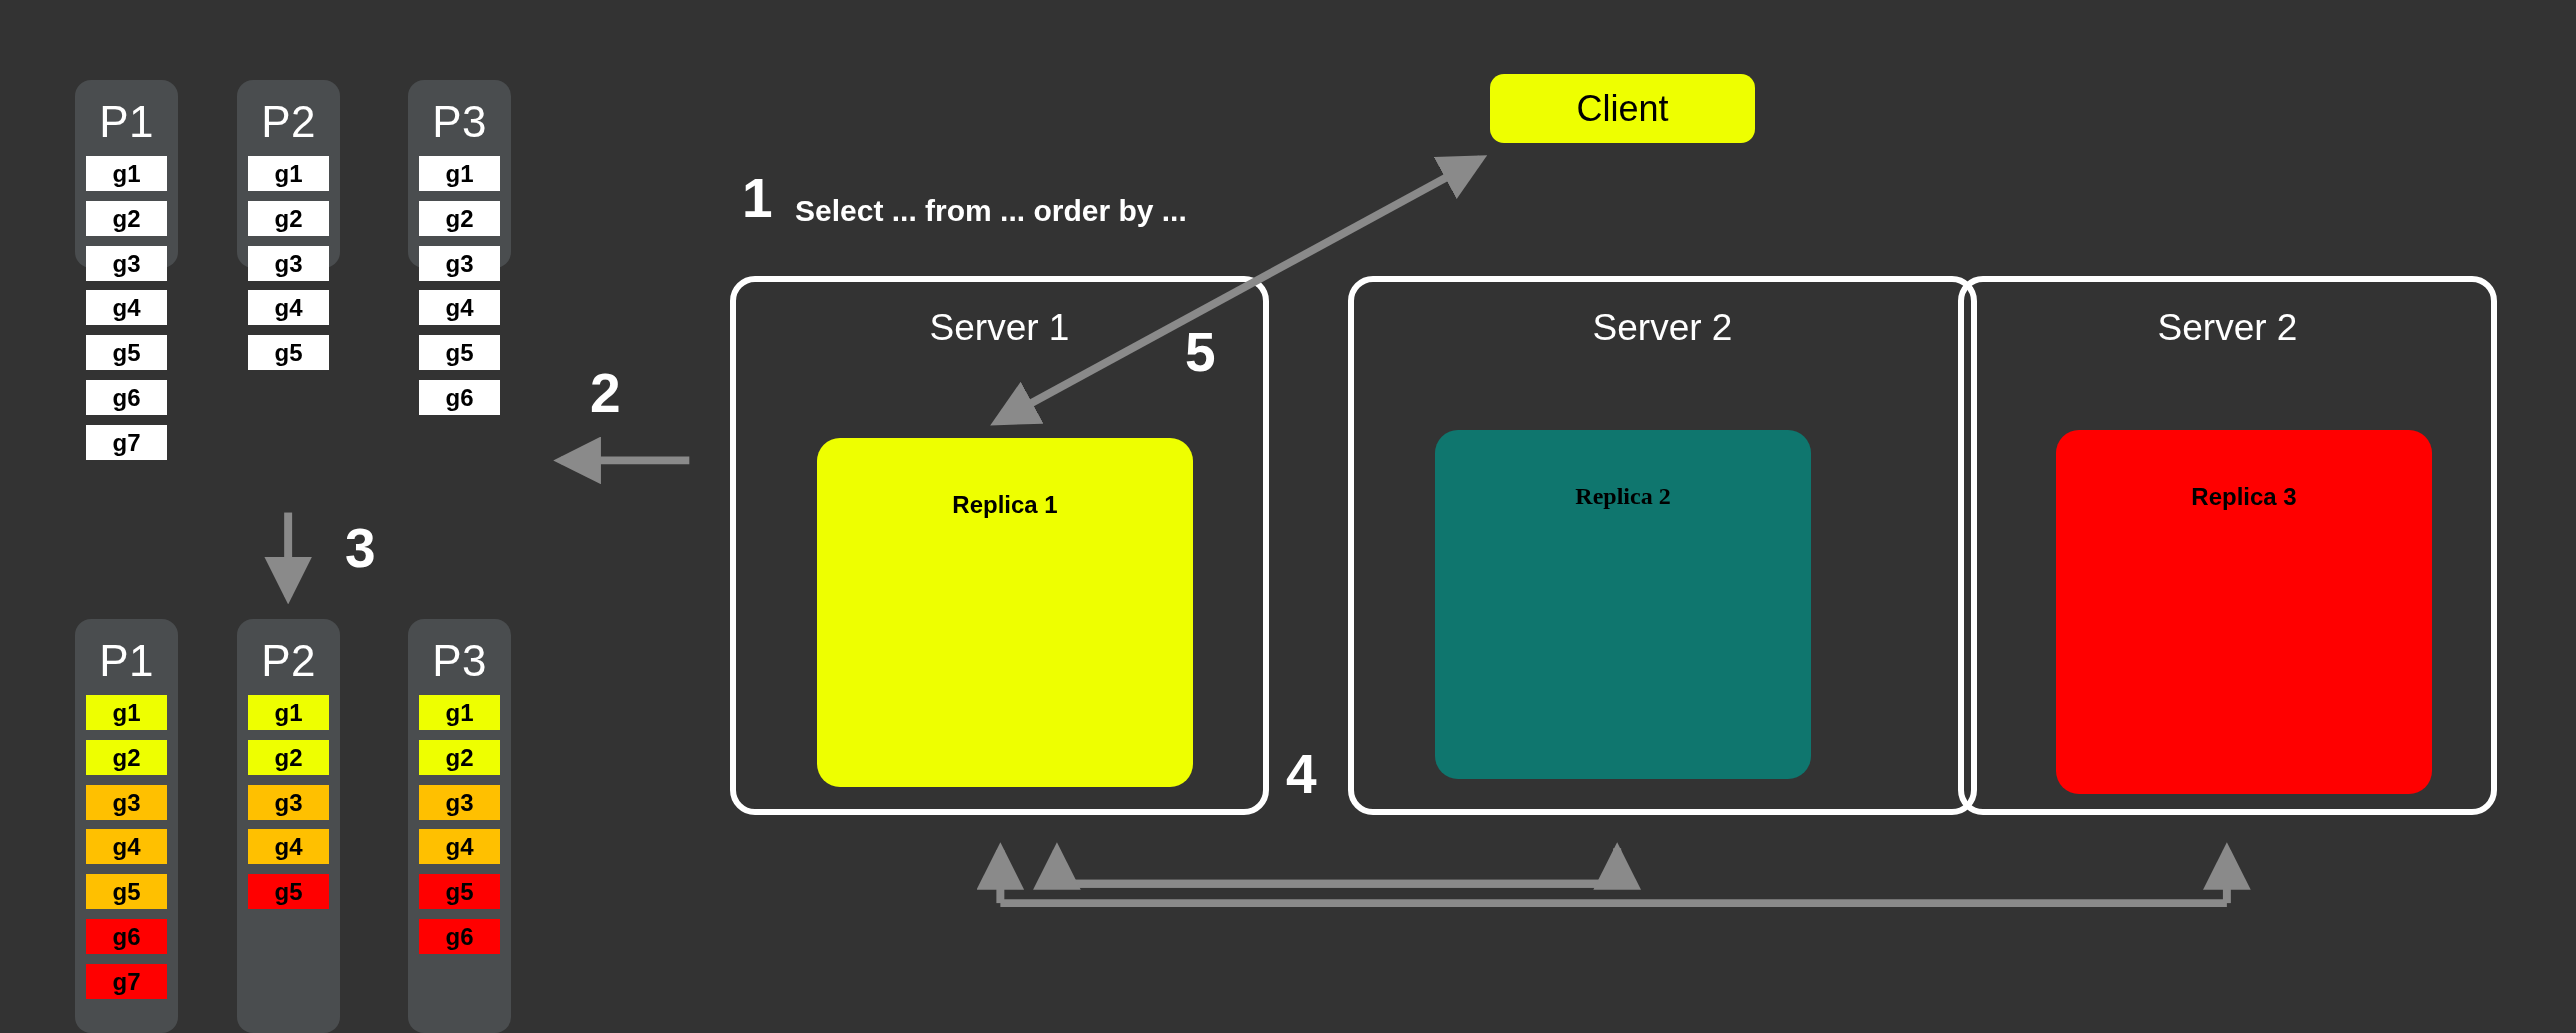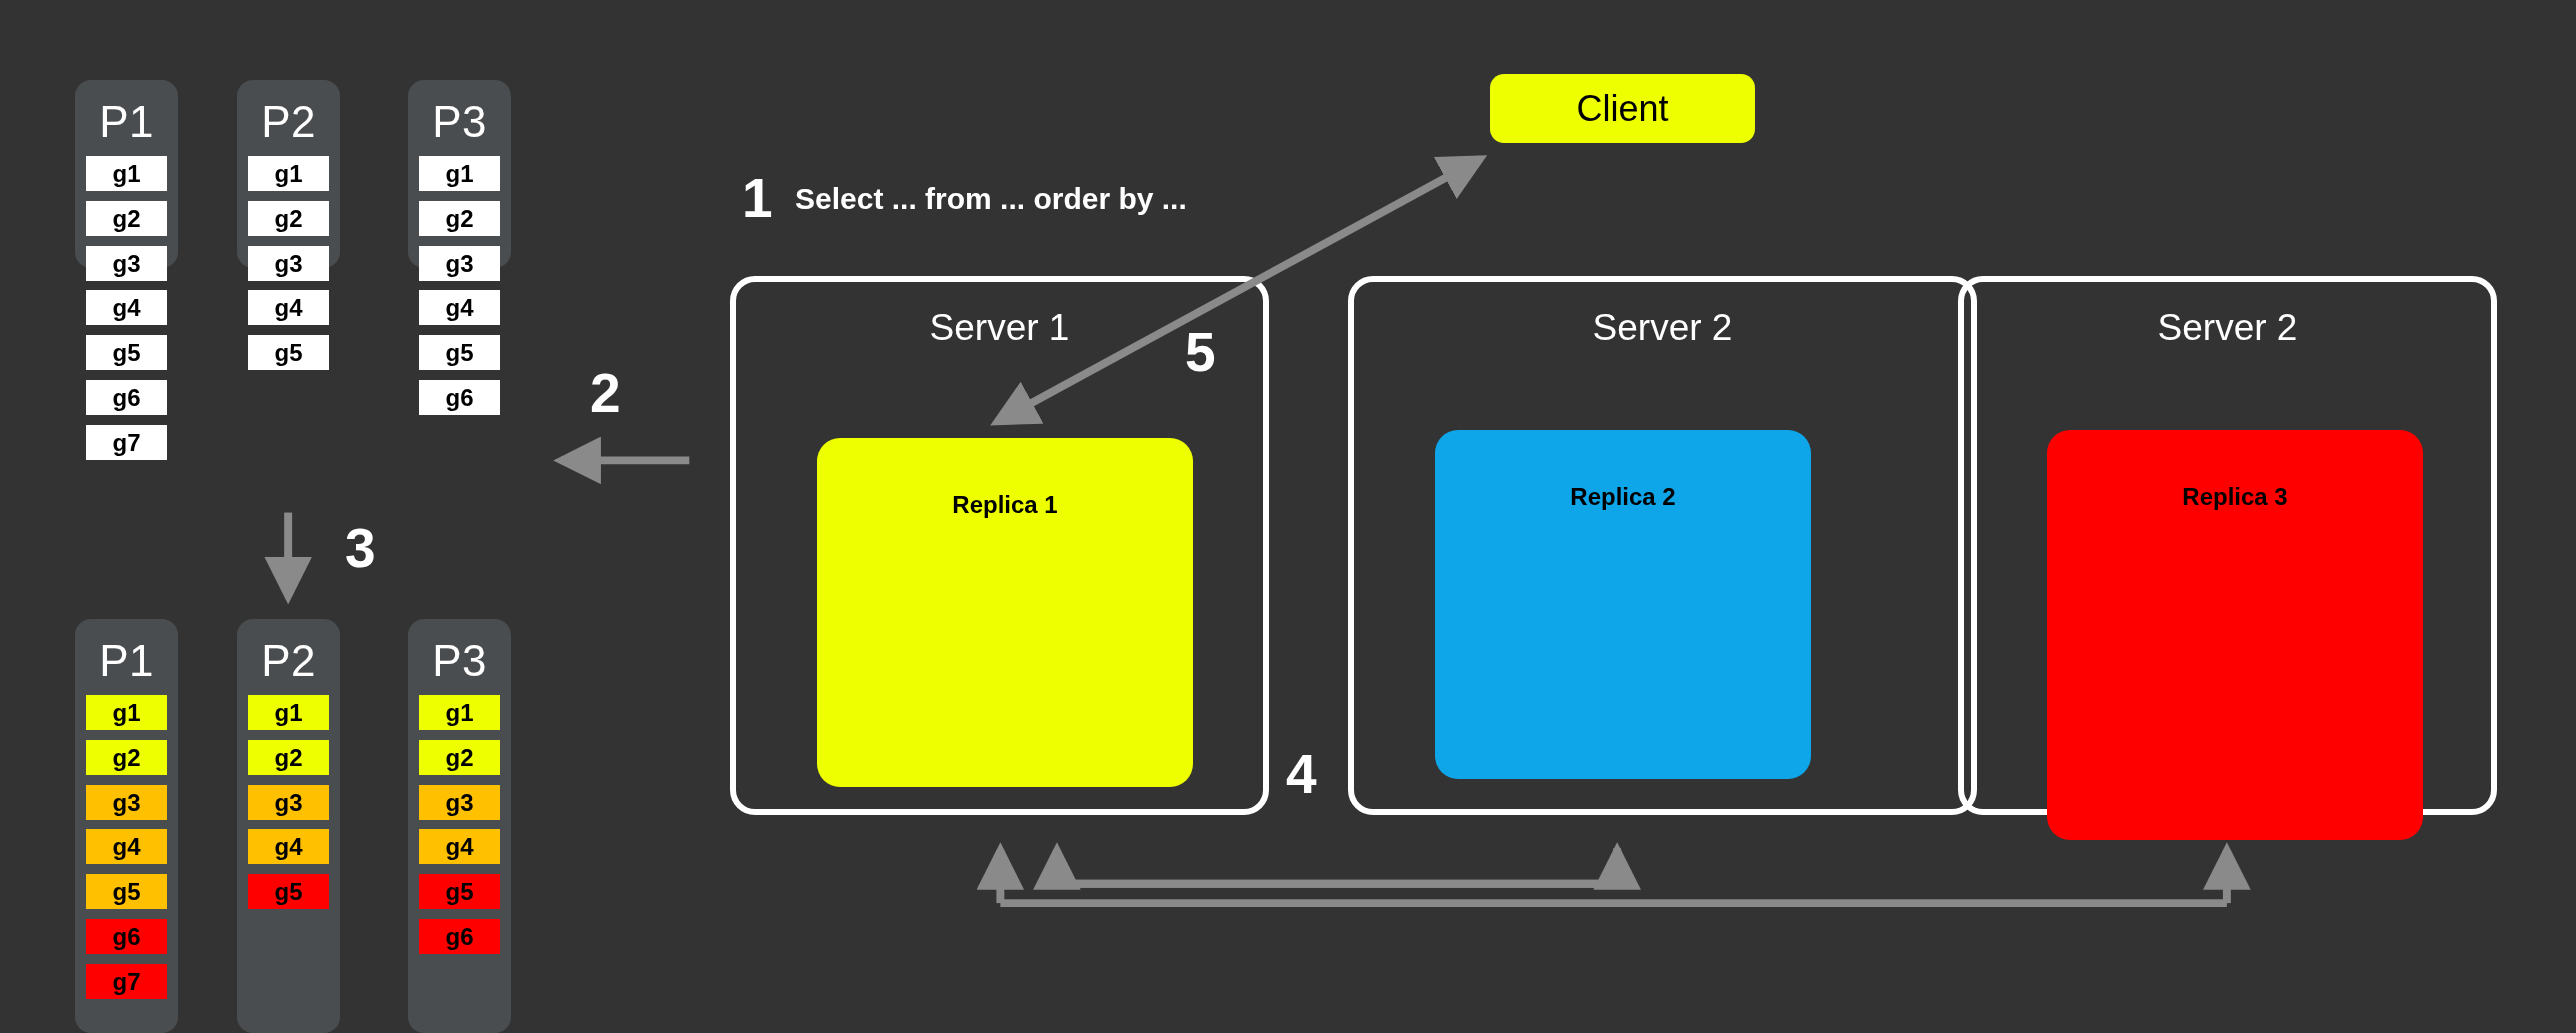--- a/index.html
+++ b/index.html
@@ -81,21 +81,21 @@
     border-radius: 23px;
     box-sizing: border-box;
     color: #000000;
     font-size: 24px;
     font-weight: bold;
     text-align: center;
     padding-top: 53px;
     user-select: none;
   }
   .replica.yellow { background: #eeff00; margin-top: 8px; }
-  .replica.amber  { background: #0ea5e9; }
+  .replica.amber  { background: #0f766e; font-family: Liberation Serif, serif; }
   .replica.red    { background: #ff0000; }
 
   
   .client-box {
     position: absolute;
     background: #eeff00;
     border-radius: 14px;
     color: #000000;
     font-size: 36px;
     font-weight: 400;
@@ -223,27 +223,27 @@
 
   <div class="server-box" style="left:1348px; top:276px; width:629px; height:539px;">
     <div class="server-title">Server 2</div>
     <div class="replica amber" style="left:81px; top:148px; width:376px; height:349px;">
       <span>Replica 2</span>
     </div>
   </div>
 
   <div class="server-box" style="left:1958px; top:276px; width:539px; height:539px;">
     <div class="server-title">Server 2</div>
-    <div class="replica red" style="left:83px; top:148px; width:376px; height:410px;">
+    <div class="replica red" style="left:92px; top:148px; width:376px; height:364px;">
       <span>Replica 3</span>
     </div>
   </div>
 
   <div class="step-num" style="left:742px; top:171px; font-size:55px;">1</div>
-  <div class="step-text" style="left:795px; top:184px;">Select ... from ... order by ...</div>
+  <div class="step-text" style="left:795px; top:196px;">Select ... from ... order by ...</div>
 
   <div class="step-num" style="left:590px; top:366px; font-size:55px;">2</div>
 
   <div class="step-num" style="left:345px; top:521px; font-size:55px;">3</div>
 
   <div class="step-num" style="left:1286px; top:747px; font-size:55px;">4</div>
 
   <div class="step-num" style="left:1185px; top:325px; font-size:55px;">5</div>
 
   <svg id="arrows" viewBox="0 0 2915 1169" width="2576" height="1033">

